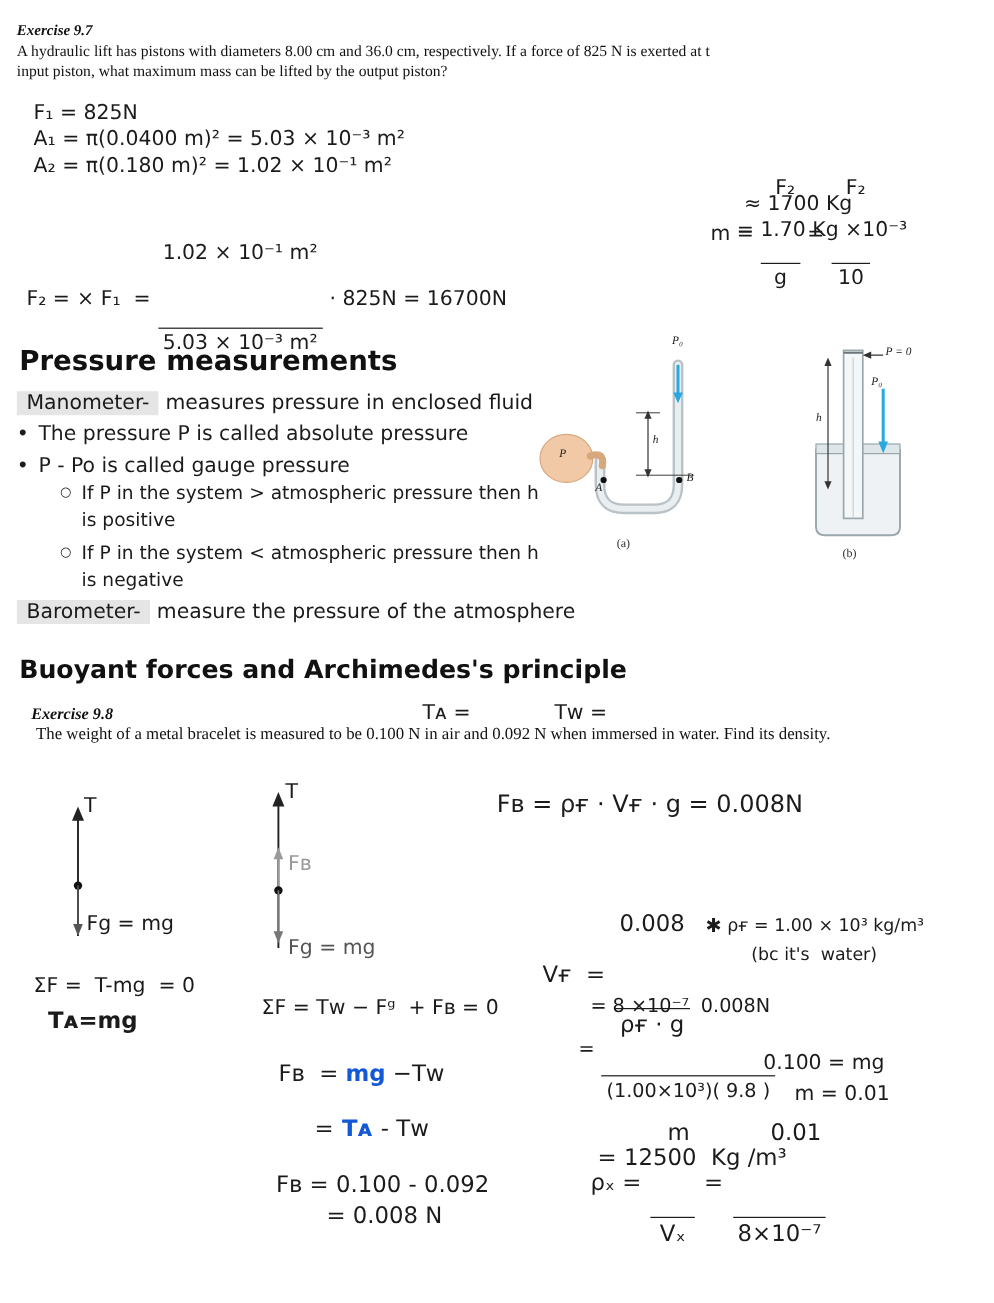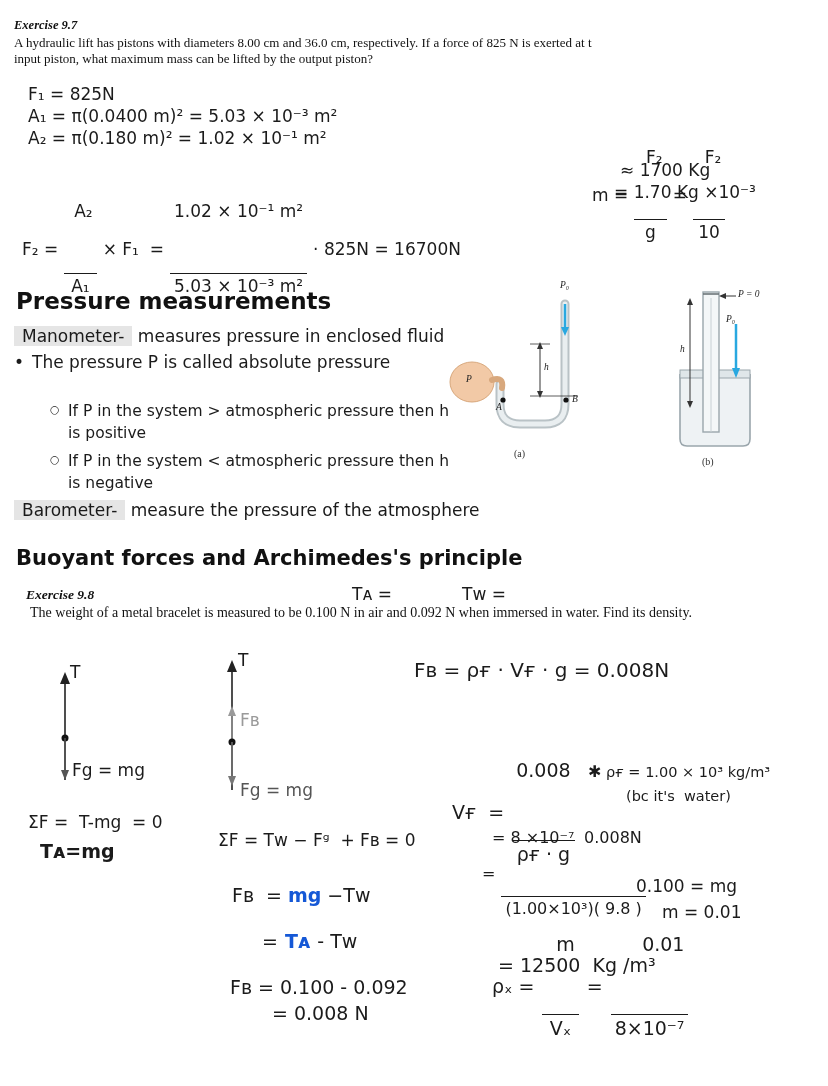--- a/index.html
+++ b/index.html
@@ -108,24 +108,20 @@
   <div class="abs ex-title" style="left:14px; top:18px;">Exercise 9.7</div>
   <div class="abs ex-body" style="left:14px; top:34px; width:600px;">A hydraulic lift has pistons with diameters 8.00 cm and 36.0 cm, respectively. If a force of 825 N is exerted at t</div>
   <div class="abs ex-body" style="left:14px; top:50px; width:600px;">input piston, what maximum mass can be lifted by the output piston?</div>
 
   <div class="abs math" style="left:28px; top:82px;">F₁ = 825N</div>
   <div class="abs math" style="left:28px; top:104px;">A₁ = π(0.0400 m)² = 5.03 × 10⁻³ m²</div>
   <div class="abs math" style="left:28px; top:126px;">A₂ = π(0.180 m)² = 1.02 × 10⁻¹ m²</div>
 
   <div class="abs math" style="left:22px; top:150px; display:flex; align-items:center; gap:6px;">
     <span>F₂ =</span>
-    <span class="frac">
-      <span class="num">A₂</span>
-      <span class="den">A₁</span>
-    </span>
     <span>× F₁  =</span>
     <span class="frac">
       <span class="num">1.02 × 10⁻¹ m²</span>
       <span class="den">5.03 × 10⁻³ m²</span>
     </span>
     <span>· 825N = 16700N</span>
   </div>
 
   <div class="abs math" style="left:592px; top:96px; display:flex; align-items:center; gap:6px;">
     <span>m =</span>
@@ -143,20 +139,23 @@
   <div class="abs math" style="left:614px; top:180px;">= 1.70 Kg ×10⁻³</div>
 
   <div class="abs note-head big" style="left:16px; top:288px;">Pressure measurements</div>
 
   <div class="abs" style="left:14px; top:326px; font-family:'DejaVu Sans', sans-serif; font-size:17px;">
     <span class="hl">Manometer-</span><span> measures pressure in enclosed fluid</span>
   </div>
 
   <div class="abs bullet-line" style="left:32px; top:352px;">
     <span class="dot-bullet" style="position:relative;">The pressure P is called absolute pressure</span>
+  </div>
+  <div class="abs bullet-line" style="left:32px; top:378px;">
+    <span class="dot-bullet" style="position:relative;">P - Po is called gauge pressure</span>
   </div>
 
   <div class="abs sub-line" style="left:68px; top:402px;">
     <span class="circ-bullet" style="position:relative;">If P in the system &gt; atmospheric pressure  then h</span>
   </div>
   <div class="abs sub-line" style="left:68px; top:424px;">is positive</div>
 
   <div class="abs sub-line" style="left:68px; top:452px;">
     <span class="circ-bullet" style="position:relative;">If P in the system &lt; atmospheric pressure then h</span>
   </div>

